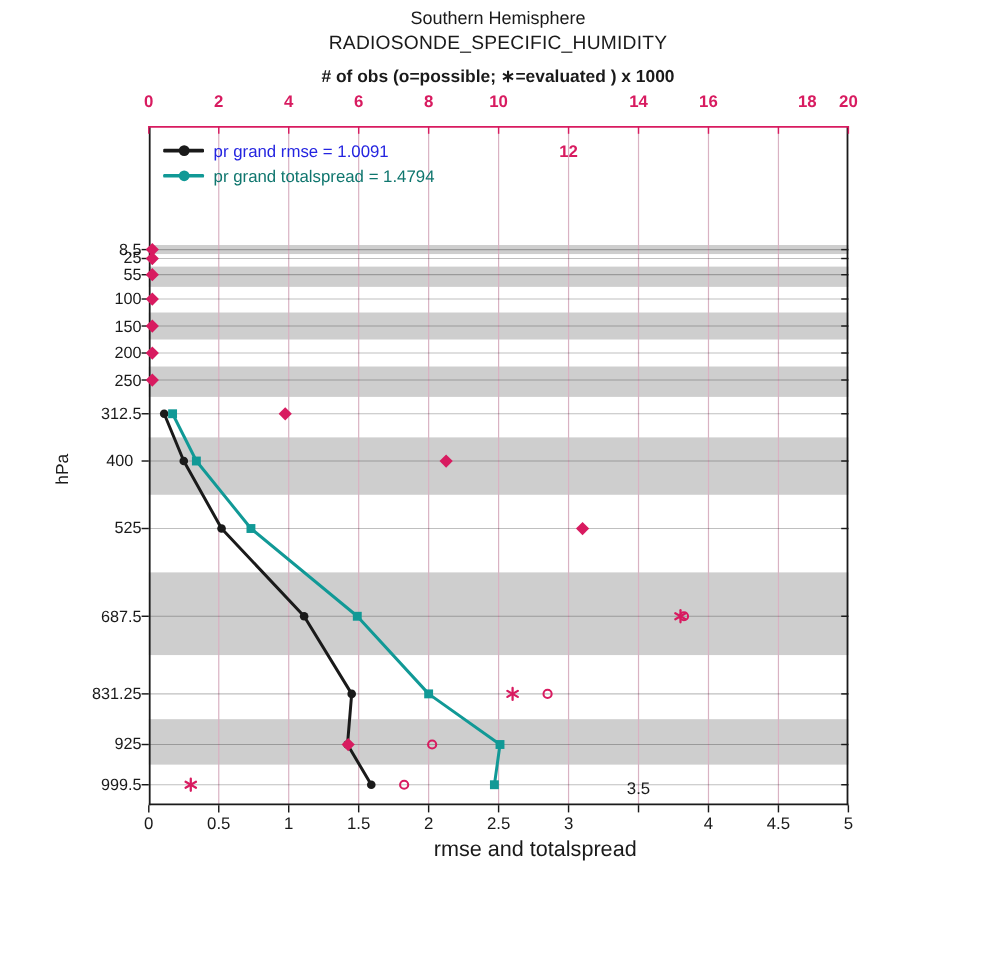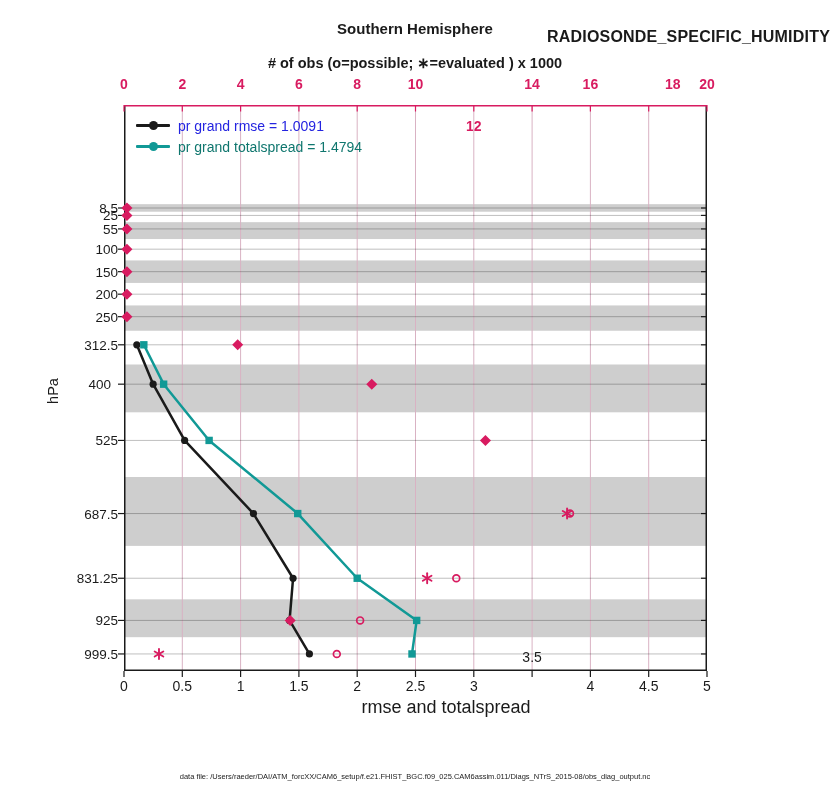--- a/index.html
+++ b/index.html
@@ -1,20 +1,20 @@
 <!DOCTYPE html>
 <html><head>
 <meta charset="utf-8">
 <style>
   html,body{margin:0;padding:0;background:#ffffff;}
   .canvas{position:relative;width:830px;height:800px;background:#ffffff;
           font-family:"Liberation Sans",sans-serif;color:#1a1a1a;overflow:hidden;}
   .ttl{position:absolute;left:0;width:830px;text-align:center;}
-  #title-region{top:7px;font-size:15px;font-weight:bold;margin-top:13px;}
-  #title-var{top:28px;font-size:16px;font-weight:bold;letter-spacing:.2px;text-align:right;}
+  #title-region{top:7px;font-size:15px;font-weight:normal;}
+  #title-var{top:28px;font-size:16px;font-weight:normal;letter-spacing:.2px;}
   #top-axis-title{top:55px;font-size:14.5px;font-weight:bold;}
   .ticklabel{position:absolute;transform:translateX(-50%);font-size:14px;white-space:nowrap;}
   .toplab{font-weight:bold;}
   .ylab{position:absolute;transform:translateY(-50%);font-size:13.5px;text-align:right;width:80px;}
   #hpa-label{position:absolute;left:40px;top:383px;transform:rotate(-90deg);transform-origin:center;
              font-size:14.5px;}
   #plot{position:absolute;left:124px;top:105px;width:515px;height:566px;}
   #plot svg{overflow:visible;display:block;}
   #legend{position:absolute;left:12px;top:10px;}
   .lg-row{display:flex;align-items:center;height:21px;}
@@ -217,15 +217,14 @@
       <div class="ticklabel" style="left: 357.2px; top: 678px;">2</div>
       <div class="ticklabel" style="left: 415.5px; top: 678px;">2.5</div>
       <div class="ticklabel" style="left: 473.8px; top: 678px;">3</div>
       <div class="ticklabel" style="left: 532.1px; top: 649px;">3.5</div>
       <div class="ticklabel" style="left: 590.4px; top: 678px;">4</div>
       <div class="ticklabel" style="left: 648.7px; top: 678px;">4.5</div>
       <div class="ticklabel" style="left: 707px; top: 678px;">5</div>
     </div>
 
   <div class="ttl" id="xaxis-label">rmse and totalspread</div>
-  <div class="ttl" id="datafile">data file: /Users/raeder/DAI/ATM_forcXX/CAM6_setup/f.e21.FHIST_BGC.f09_025.CAM6assim.011/Diags_NTrS_2015-08/obs_diag_output.nc</div>
 
 </div>
 
 </body></html>

